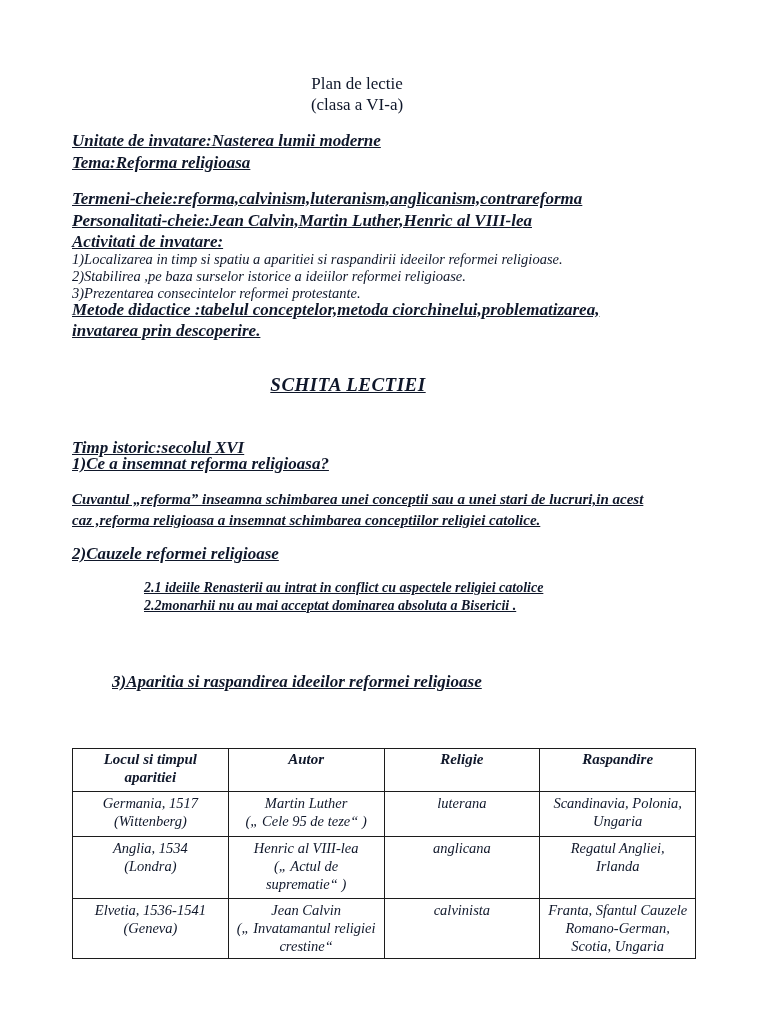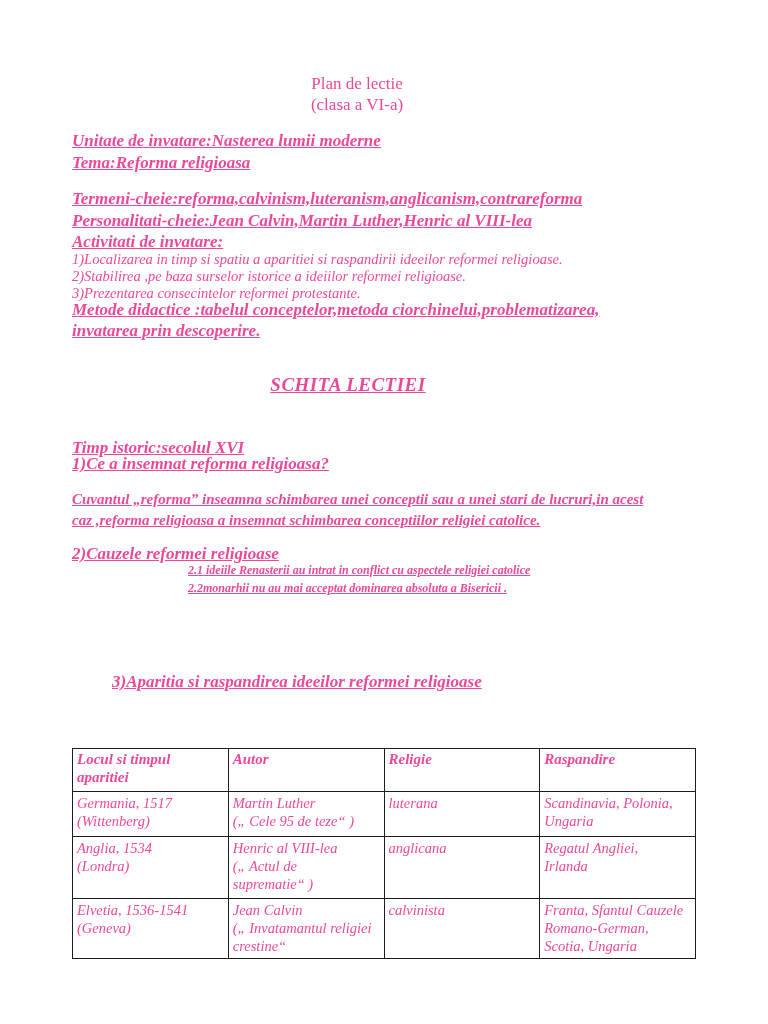--- a/index.html
+++ b/index.html
@@ -1,50 +1,50 @@
 <!DOCTYPE html>
 <html><head>
 <meta charset="utf-8">
 <style>
   html,body{margin:0;padding:0;background:#ffffff;}
   .page{
     position:relative;
     width:768px;height:1024px;
     background:#ffffff;
     font-family:"Liberation Serif","DejaVu Serif",serif;
-    color:#ec4899;
+    color:#0f172a;
     overflow:hidden;
   }
   .abs{position:absolute;}
   .ml{white-space:pre-line;}
   .center{text-align:center;}
   .bi{font-weight:bold;font-style:italic;text-decoration:underline;}
   .it{font-style:italic;}
 
   .title-block{top:73px;left:0;width:714px;font-size:17px;line-height:21px;}
   .unit-block{top:130px;left:72px;font-size:17px;line-height:22px;}
   .termeni-block{top:188px;left:72px;font-size:17px;line-height:21.5px;}
   .activ-block{top:251px;left:72px;font-size:14.5px;line-height:16.8px;}
   .metode-block{top:300px;left:72px;font-size:17px;line-height:20.5px;}
   .schita-heading{top:374px;left:0;width:696px;font-size:19px;letter-spacing:0.5px;}
   .timp-line{top:438px;left:72px;font-size:17px;}
   .q1-line{top:454px;left:72px;font-size:17px;}
   .q1-body{top:489px;left:72px;font-size:15px;line-height:21px;}
   .q2-line{top:544px;left:72px;font-size:17px;}
-  .q2-items{top:562px;left:144px;font-size:12px;line-height:17.6px;margin-left:44px;}
+  .q2-items{top:579px;left:144px;font-size:14px;line-height:17.6px;}
   .q3-line{top:672px;left:72px;font-size:17px;margin-left:40px;}
 
   table.rtable{
     position:absolute;top:748px;left:72px;width:624px;
     border-collapse:collapse;table-layout:fixed;
   }
   table.rtable th,table.rtable td{
     border:1.5px solid #1c1c1c;
     vertical-align:top;
-    text-align:left;
+    text-align:center;
     padding:2px 4px;
     overflow:hidden;
   }
   table.rtable th{
     font-weight:bold;font-style:italic;
     font-size:15px;line-height:17.5px;
     height:38px;
   }
   table.rtable td{
     font-style:italic;

